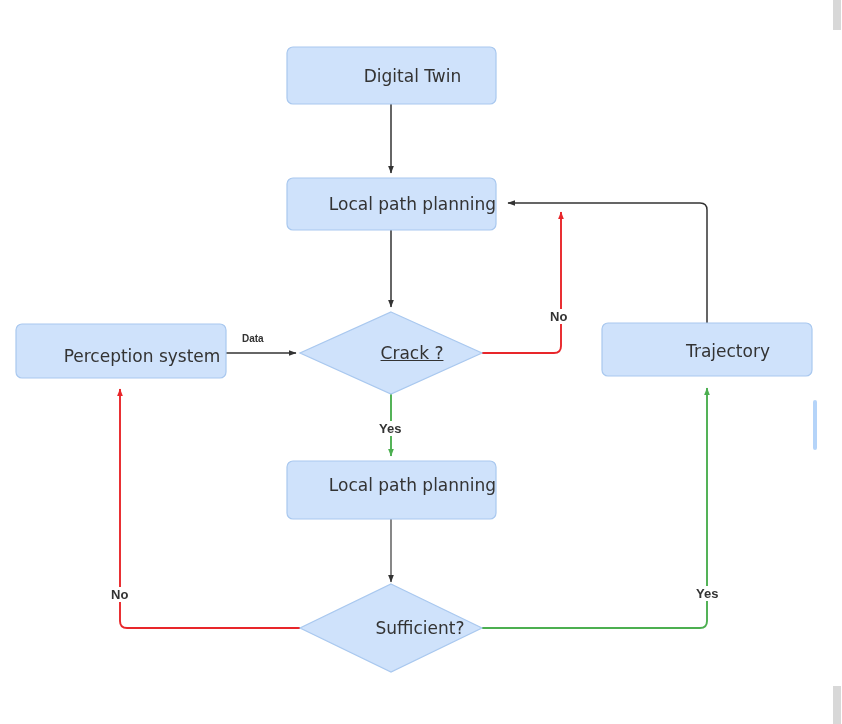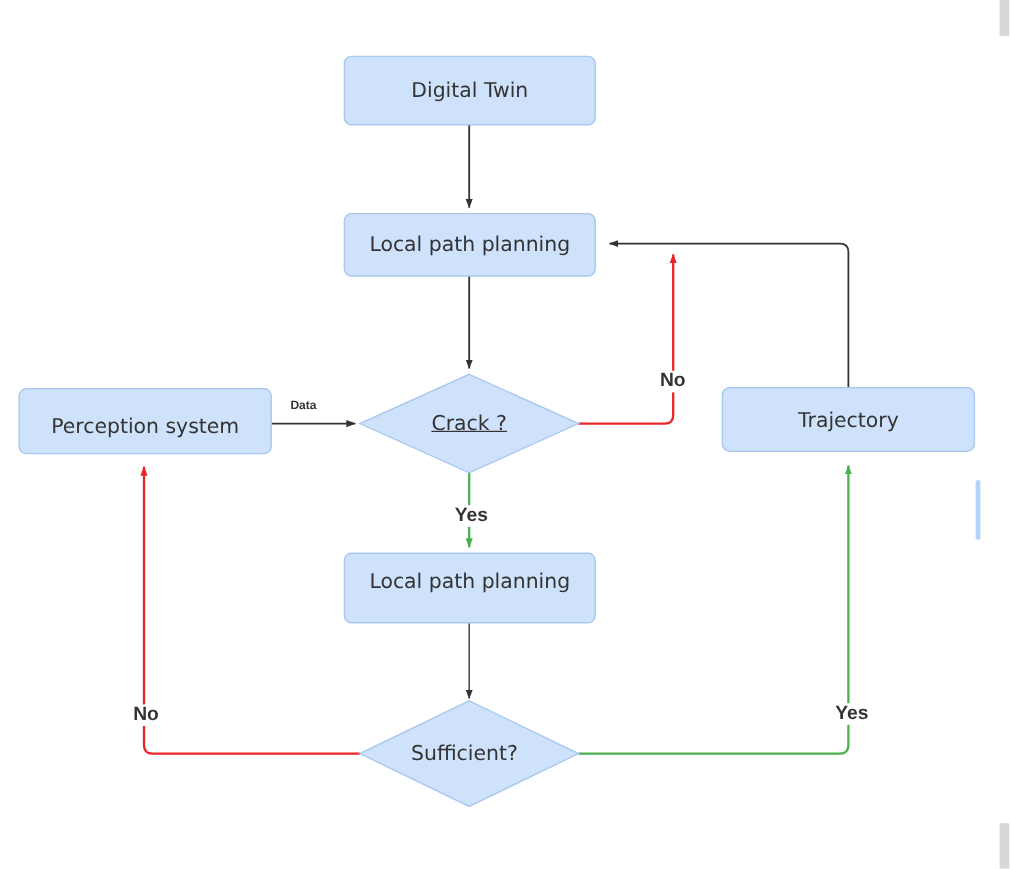--- a/index.html
+++ b/index.html
@@ -24,25 +24,26 @@
   .node-label {
     position: absolute;
     display: flex;
     align-items: center;
     justify-content: center;
     color: #333333;
     font-size: 17px;
     font-family: "DejaVu Sans", sans-serif;
     white-space: nowrap;
     pointer-events: none;
+    padding-left: 21px;
   }
   .edge-label {
     position: absolute;
     color: #333333;
-    font-size: 16px;
+    font-size: 13px;
     font-weight: bold;
     font-family: "Liberation Sans", sans-serif;
     white-space: nowrap;
     background: #ffffff;
     padding: 0 2px;
     pointer-events: none;
   }
   .edge-label.plain {
     font-weight: bold;
     font-size: 10px;
@@ -160,21 +161,21 @@
 <div class="node-label" style="left:287px; top:178px; width:209px; height:52px;">Local path planning</div>
 
 <div class="node-label" style="left:16px; top:324px; width:210px; height:64px;">Perception system</div>
 
 <div class="node-label" style="left:300px; top:328px; width:182px; height:50px;text-decoration:underline;">Crack ?</div>
 
 <div class="node-label" style="left:602px; top:323px; width:210px; height:56px;">Trajectory</div>
 
 <div class="node-label" style="left:287px; top:461px; width:209px; height:48px;">Local path planning</div>
 
-<div class="node-label" style="left:296px; top:603px; width:182px; height:50px;">Sufficient?</div>
+<div class="node-label" style="left:308px; top:603px; width:182px; height:50px;">Sufficient?</div>
 
 <div class="edge-label plain" style="left:240px; top:333px;">Data</div>
 
 <div class="edge-label" style="left:548px; top:309px;">No</div>
 
 <div class="edge-label" style="left:377px; top:421px;">Yes</div>
 
 <div class="edge-label" style="left:109px; top:587px;">No</div>
 
 <div class="edge-label" style="left:694px; top:586px;">Yes</div>

